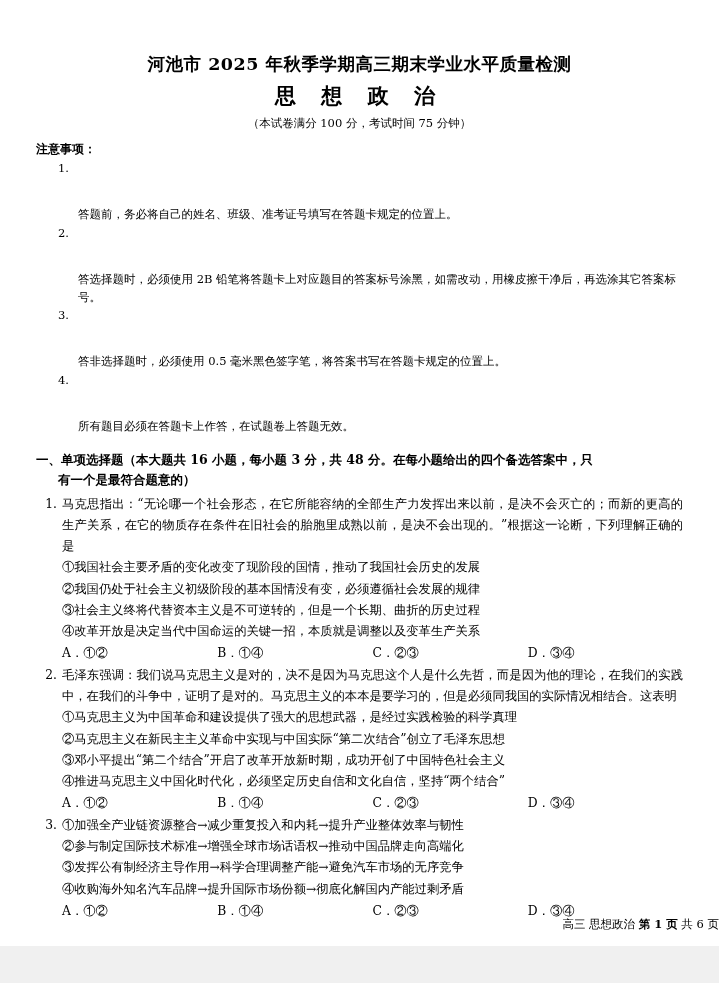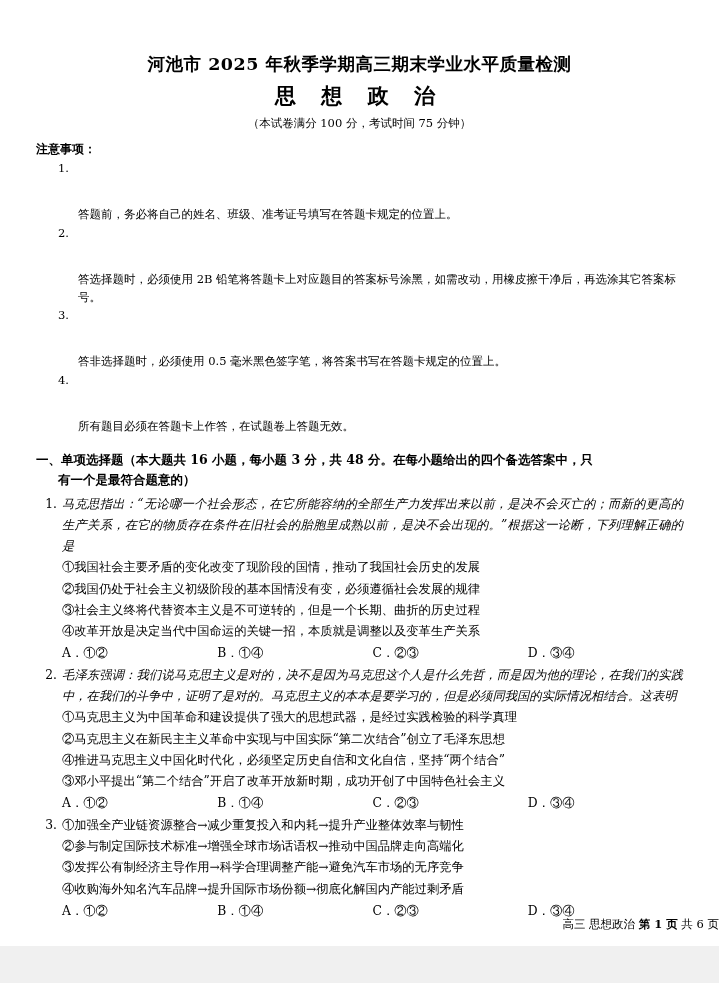--- a/index.html
+++ b/index.html
@@ -88,21 +88,20 @@
     text-align: right;
     padding-right: 5px;
     box-sizing: border-box;
   }
   .q-body {
     flex: 1 1 auto;
   }
   .q-stem {
     text-align: justify;
     text-justify: inter-ideograph;
-    font-style: italic;
   }
   .q-opt {
     text-align: justify;
   }
   .choices {
     display: flex;
     margin-top: 1px;
   }
   .choices span {
     flex: 0 0 25%;
@@ -167,22 +166,22 @@
       </div>
     </div>
   </div>
 
   <div class="q">
     <div class="q-num">2.</div>
     <div class="q-body">
       <div class="q-stem">毛泽东强调：我们说马克思主义是对的，决不是因为马克思这个人是什么先哲，而是因为他的理论，在我们的实践中，在我们的斗争中，证明了是对的。马克思主义的本本是要学习的，但是必须同我国的实际情况相结合。这表明</div>
       <div class="q-opt">①马克思主义为中国革命和建设提供了强大的思想武器，是经过实践检验的科学真理</div>
       <div class="q-opt">②马克思主义在新民主主义革命中实现与中国实际“第二次结合”创立了毛泽东思想</div>
+      <div class="q-opt">③邓小平提出“第二个结合”开启了改革开放新时期，成功开创了中国特色社会主义</div>
       <div class="q-opt">④推进马克思主义中国化时代化，必须坚定历史自信和文化自信，坚持“两个结合”</div>
-      <div class="q-opt">③邓小平提出“第二个结合”开启了改革开放新时期，成功开创了中国特色社会主义</div>
       <div class="choices">
         <span>A．①②</span>
         <span>B．①④</span>
         <span>C．②③</span>
         <span>D．③④</span>
       </div>
     </div>
   </div>
 
   <div class="q">

